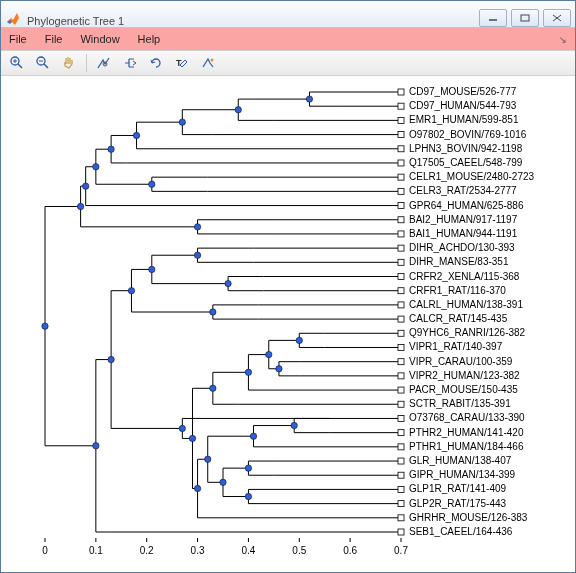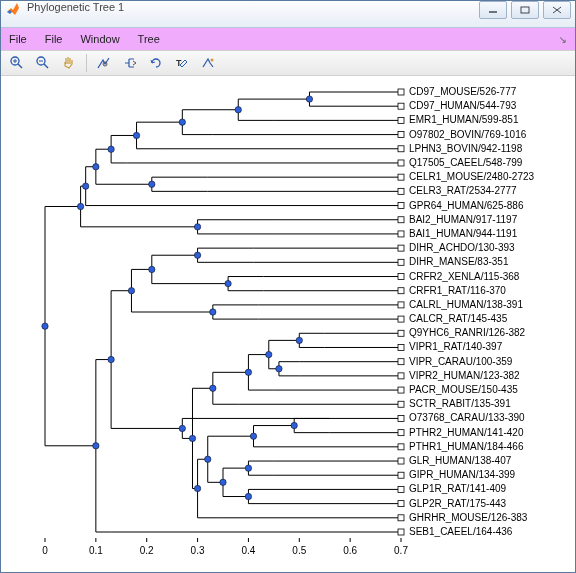--- a/index.html
+++ b/index.html
@@ -1,22 +1,22 @@
 <!DOCTYPE html>
 <html><head>
 <meta charset="utf-8">
 <style>
 html,body{margin:0;padding:0;font-family:"Segoe UI",Tahoma,sans-serif;font-size:11px;background:#f0f0f0;color:#000}
 .window{width:576px;height:573px;background:#f0f0f0;border:1px solid #5a7aa0;box-sizing:border-box;position:relative}
-.titlebar{height:26px;background:linear-gradient(#fdfdfe,#e6edf6);border-bottom:1px solid #b8c6d9;display:flex;align-items:flex-start;padding:0 4px}
+.titlebar{height:26px;background:linear-gradient(#fdfdfe,#e6edf6);border-bottom:1px solid #b8c6d9;display:flex;align-items:flex-end;padding:0 4px}
 .titlebar .appicon{width:16px;height:16px;margin-right:6px;display:inline-flex;align-items:center;justify-content:center}
 .title{flex:1;color:#444}
 .winbtns{display:flex;gap:4px}
 .winbtns .btn{width:26px;height:16px;border:1px solid #9fb2c9;border-radius:2px;background:linear-gradient(#f7fafe,#dde7f2);display:flex;align-items:center;justify-content:center;font-size:9px;color:#445}
-.menubar{height:22px;background:#f0abfc;display:flex;align-items:center;padding:0 8px;gap:18px;border-bottom:1px solid #d0d0d0}
+.menubar{height:22px;background:#fca5a5;display:flex;align-items:center;padding:0 8px;gap:18px;border-bottom:1px solid #d0d0d0}
 .menuitem{color:#222;cursor:default}
 .undock{margin-left:auto;font-size:10px;color:#666}
 .toolbar{height:24px;background:linear-gradient(#f9f9f9,#e9e9e9);border-bottom:1px solid #c8c8c8;display:flex;align-items:center;padding:0 4px;gap:2px}
 .tbtn{width:22px;height:20px;border:1px solid transparent;border-radius:2px;display:flex;align-items:center;justify-content:center}
 .tsep{width:1px;height:18px;background:#c8c8c8;margin:0 3px}
 .figarea{position:absolute;left:0;right:0;top:74px;bottom:0;background:#fff;border-top:1px solid #d0d0d0}
 .axes{position:absolute;left:40px;top:8px;width:516px;height:480px}
 svg{display:block}
 .leaftext{font:10px "Segoe UI",Tahoma,sans-serif;fill:#000}
 .ticktext{font:10px "Segoe UI",Tahoma,sans-serif;fill:#000;text-anchor:middle}
@@ -53,21 +53,21 @@
             <line x1="9" y1="1" x2="1" y2="7" stroke="#445"></line>
           </svg>
         </div>
   </div>
 </div>
 
 <div class="menubar">
   <span class="menuitem">File</span>
   <span class="menuitem">File</span>
   <span class="menuitem">Window</span>
-  <span class="menuitem">Tree</span>
+  <span class="menuitem">Help</span>
   <span class="undock">↘</span>
 </div>
 
 <div class="toolbar">
   <div class="tbtn">
         <svg width="16" height="16">
           <circle cx="6" cy="6" r="4" fill="none" stroke="#2a5ab0" stroke-width="1.3"></circle>
           <line x1="9" y1="9" x2="13" y2="13" stroke="#2a5ab0" stroke-width="1.5"></line>
           <line x1="6" y1="4" x2="6" y2="8" stroke="#2a5ab0"></line>
           <line x1="4" y1="6" x2="8" y2="6" stroke="#2a5ab0"></line>

